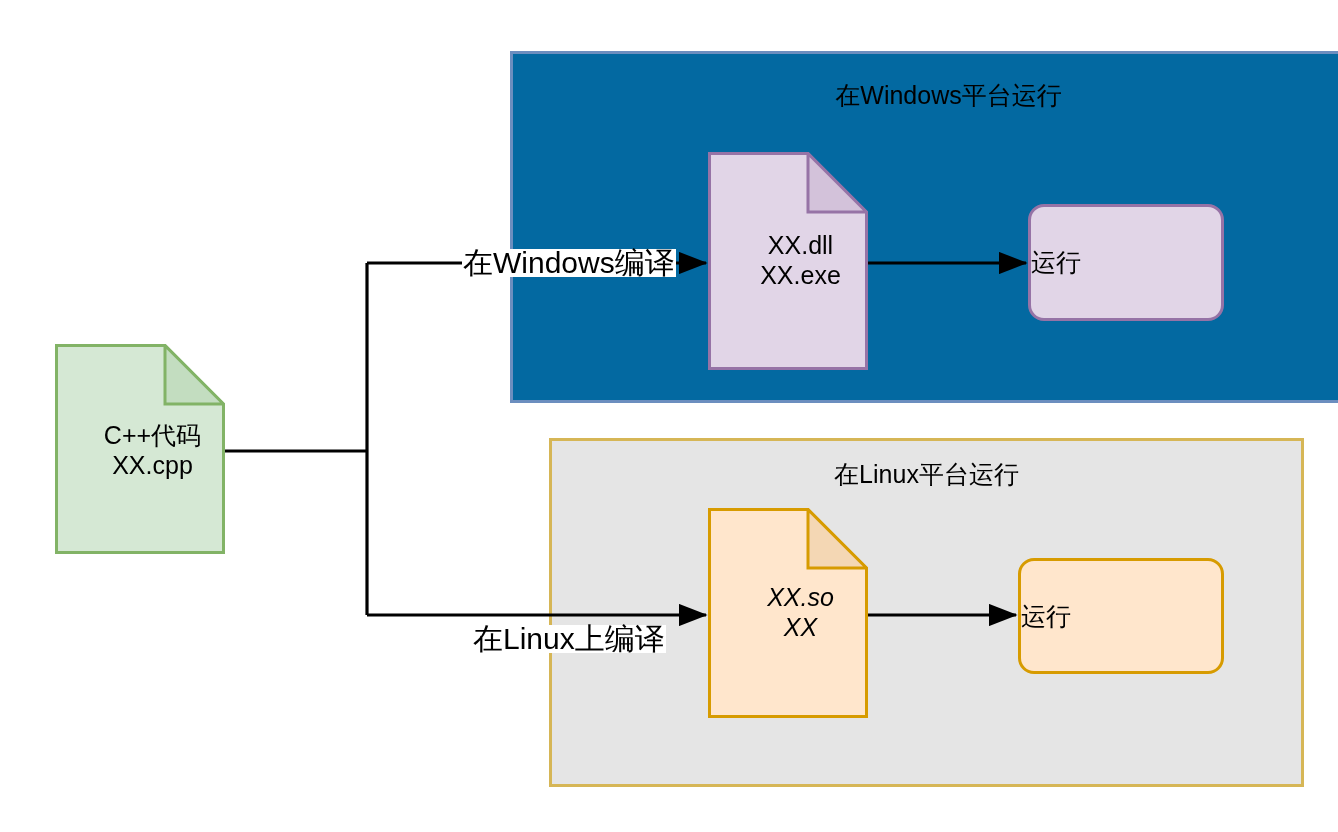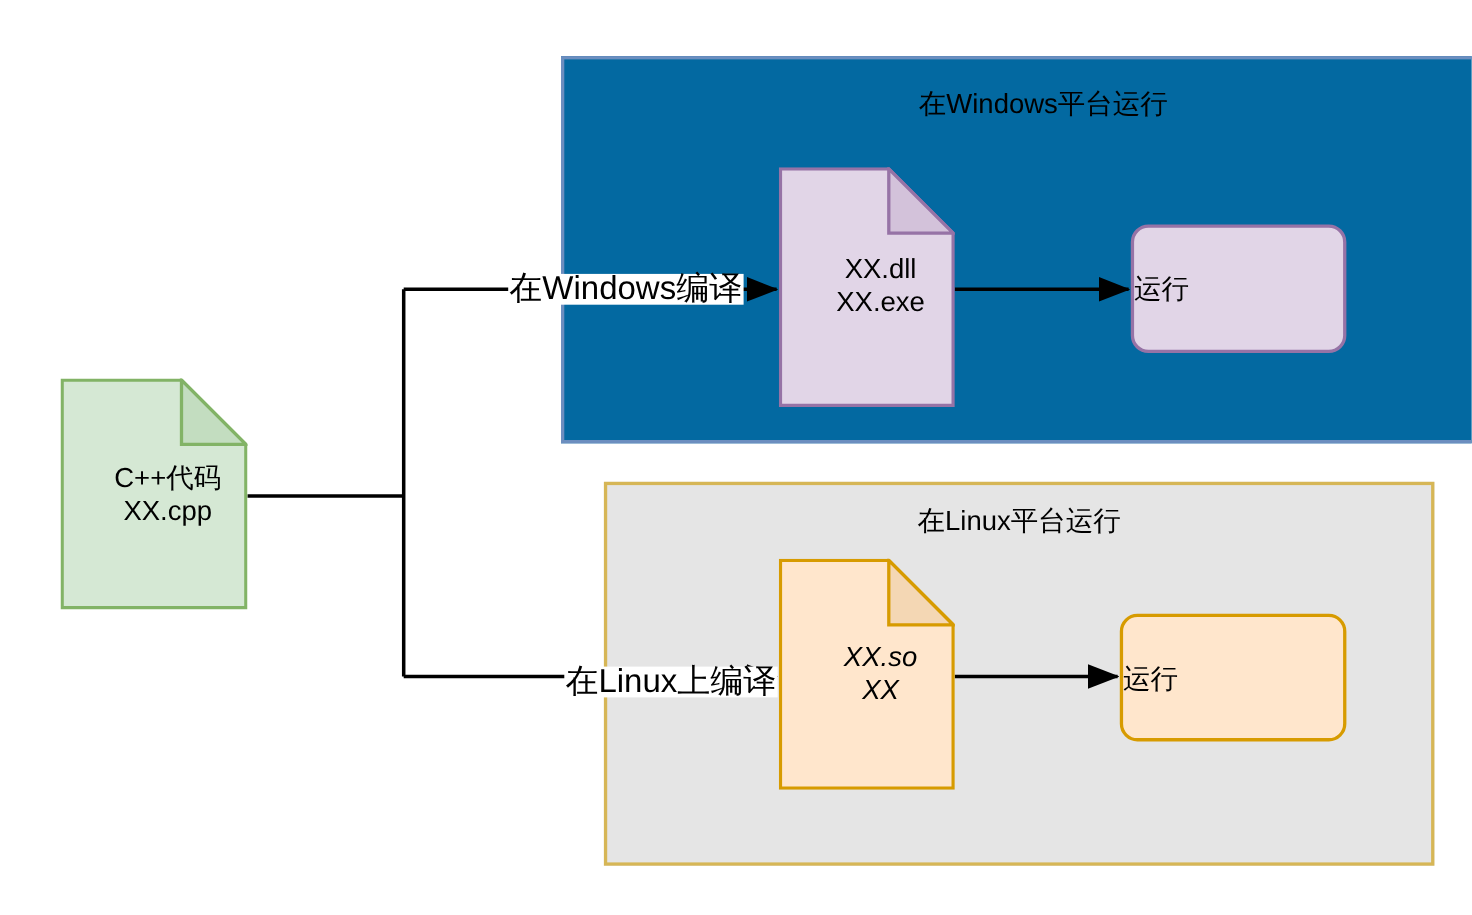--- a/index.html
+++ b/index.html
@@ -127,21 +127,21 @@
   .edge-label {
     position: absolute;
     background: #ffffff;
     font-size: 30px;
     line-height: 28px;
     color: #000000;
     white-space: nowrap;
     padding: 0 1px;
   }
   #edge-label-windows { left: 462px; top: 249px; }
-  #edge-label-linux   { left: 472px; top: 606px; margin-left: 41px; }
+  #edge-label-linux   { left: 472px; top: 625px; }
 </style>
 </head>
 <body>
 
 <div id="canvas">
 
   <div class="panel" id="panel-windows">
     <div class="panel-title">在Windows平台运行</div>
   </div>
 

